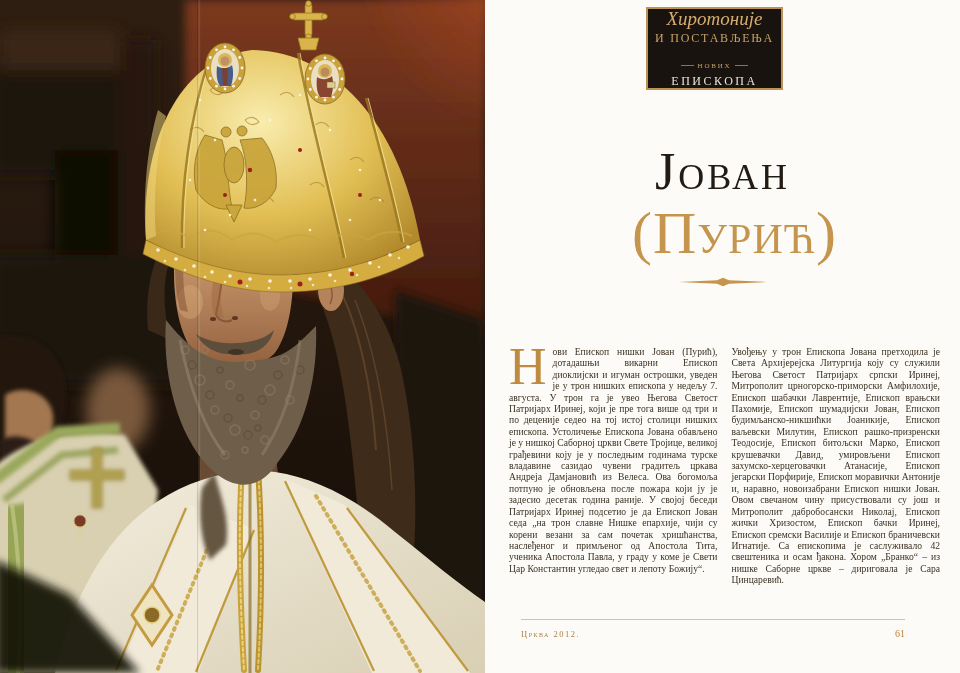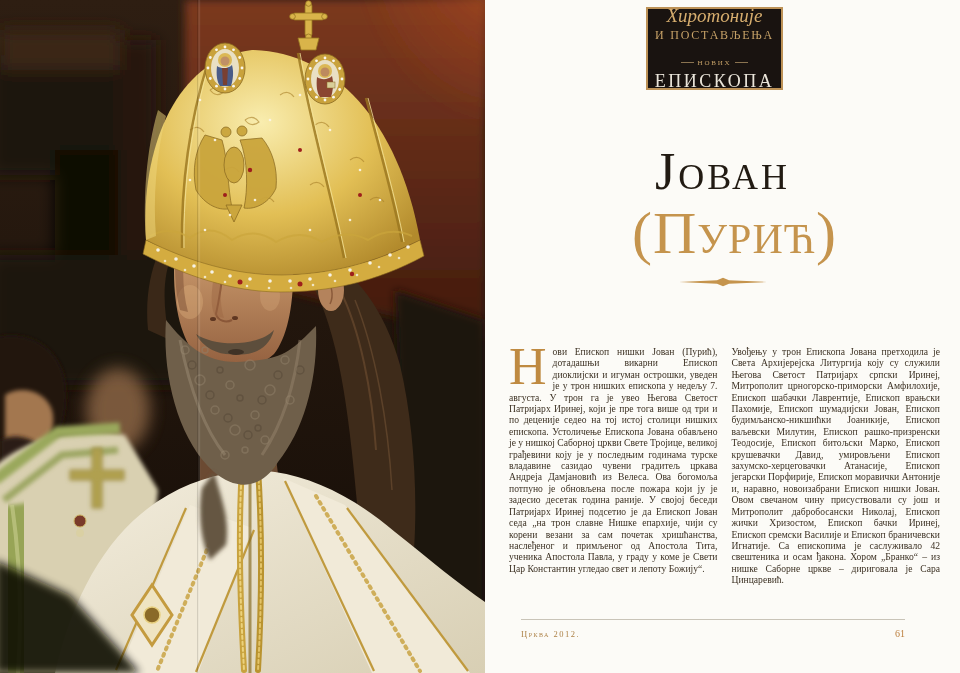--- a/index.html
+++ b/index.html
@@ -13,21 +13,21 @@
   .text-pane{position:absolute;left:485px;top:0;width:475px;height:673px;background:#fcfbf7;}
   .badge{
     position:absolute;left:161px;top:7px;width:137px;height:83px;box-sizing:border-box;
     background:#191310;border:2px solid #bd9257;
     display:flex;flex-direction:column;align-items:center;justify-content:center;
   }
   .badge-script{font-style:italic;font-size:19px;line-height:20px;color:#d6ad6e;}
   .badge-sub{font-size:12px;letter-spacing:1.8px;color:#c6a167;margin-top:2px;text-transform:uppercase;}
   .badge-novih-row{display:flex;align-items:center;gap:4px;font-size:7px;letter-spacing:1.8px;color:#c6a167;margin-top:16px;text-transform:uppercase;}
   .badge-dash{width:13px;height:1px;background:#8a7350;}
-  .badge-episkopa{font-size:18px;letter-spacing:2.5px;color:#eae5da;margin-top:4px;}
+  .badge-episkopa{font-size:12px;letter-spacing:2.5px;color:#eae5da;margin-top:4px;}
   .title-wrap{position:absolute;left:0;top:0;width:458px;text-align:center;}
   .kicker{
     position:absolute;top:125px;left:0;width:100%;
     font-variant:small-caps;font-size:17px;letter-spacing:3px;color:#bb8a4c;
   }
   .big-title{
     position:absolute;top:134px;left:0;width:100%;line-height:76px;
     font-variant:small-caps;font-size:52px;letter-spacing:3px;color:#221b13;font-weight:normal;margin:0;
   }
   .sub-title{

